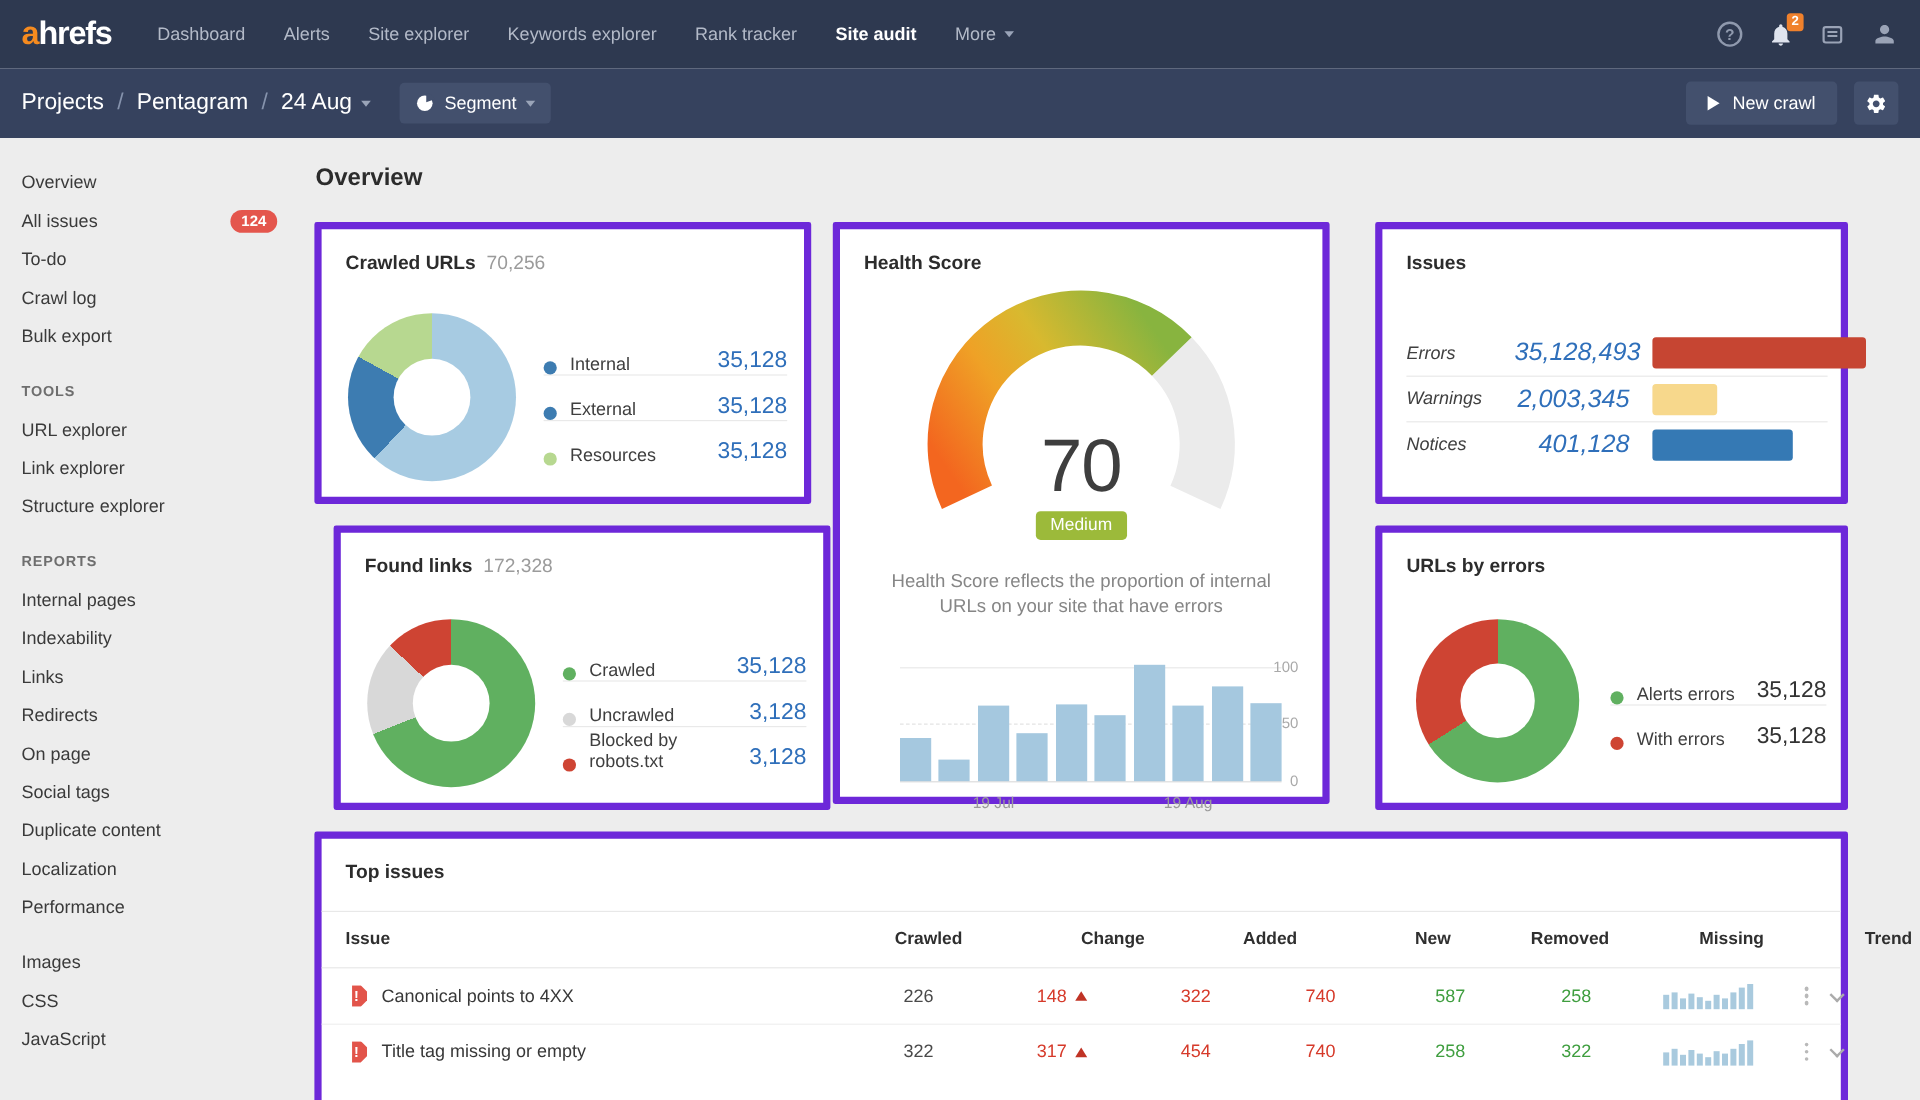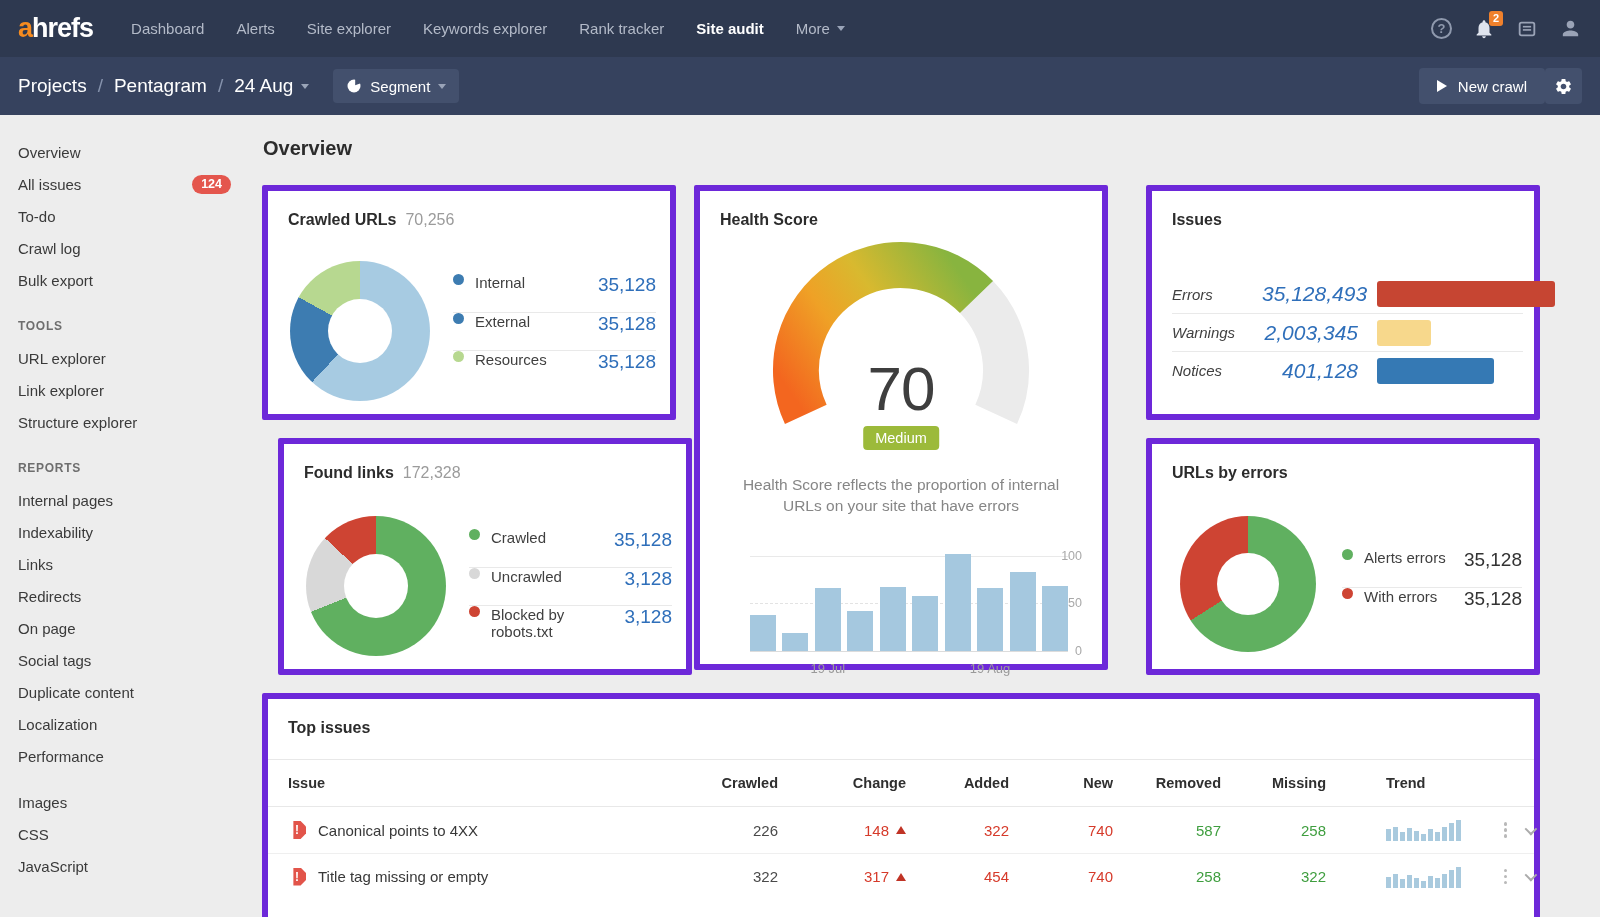--- a/index.html
+++ b/index.html
@@ -27,21 +27,21 @@
   .nav-badge { position:absolute; top:-7px; right:-8px; background:#f0812c; color:#fff;
     font-size:11px; font-weight:bold; border-radius:3px; padding:1px 4px; line-height:13px; }
 
   
   .subheader { position:absolute; left:0; top:57px; width:1600px; height:58px;
     background:#36425e; display:flex; align-items:center; padding:0 18px; }
   .crumb { color:#ffffff; font-size:19px; cursor:pointer; display:flex; align-items:center; gap:8px; }
   .crumb-sep { color:#8693ad; font-size:19px; margin:0 11px; }
   .seg-btn { margin-left:24px; background:#43506d; border:none; border-radius:4px; height:34px;
     padding:0 13px; color:#fff; font-size:15px; font-family:inherit; display:flex; align-items:center; gap:8px; cursor:pointer; }
-  .sub-right { margin-left:auto; display:flex; align-items:center; }
+  .sub-right { margin-left:auto; display:flex; align-items:center; gap:14px; }
   .crawl-btn { background:#43506d; border:none; border-radius:4px; height:36px; padding:0 18px;
     color:#fff; font-size:15px; font-family:inherit; display:flex; align-items:center; gap:11px; cursor:pointer; }
   .play { width:0; height:0; border-top:6px solid transparent; border-bottom:6px solid transparent;
     border-left:10px solid #fff; display:inline-block; }
   .gear-btn { background:#43506d; border:none; border-radius:4px; width:37px; height:36px;
     display:flex; align-items:center; justify-content:center; cursor:pointer; }
 
   
   .sidebar { position:absolute; left:0; top:115px; width:252px; padding-top:21px; }
   .side-group { margin-top:0; }
@@ -65,21 +65,21 @@
   .card-health  { left:432px; top:70px; width:414px; height:485px; }
   .card-issues  { left:884px; top:70px; width:394px; height:235px; }
   .card-found   { left:16px; top:323px; width:414px; height:237px; }
   .card-urlerr  { left:884px; top:323px; width:394px; height:237px; }
   .card-top     { left:0; top:578px; width:1278px; height:250px; }
 
   
   .donut { position:absolute; border-radius:50%; }
   .donut::after { content:""; position:absolute; inset:27%; background:#fff; border-radius:50%; }
   .legend { position:absolute; }
-  .legend-row { display:flex; align-items:flex-start; height:38px; }
+  .legend-row { display:flex; align-items:flex-end; height:38px; }
   .legend-row + .legend-row { border-top:1px solid #e9e9e9; }
   .legend-dot { width:11px; height:11px; border-radius:50%; flex:0 0 11px; }
   .legend-label { margin-left:11px; font-size:15px; color:#3f3f3f; }
   .legend-val { margin-left:auto; font-size:19px; }
   .val-link { color:#2f6fba; cursor:pointer; }
   .val-dark { color:#333; }
 
   
   .gauge-wrap { position:absolute; left:50%; transform:translateX(-50%); top:49px; width:300px; height:205px; }
   .gauge-score { position:absolute; left:0; top:118px; width:100%; text-align:center;
@@ -108,21 +108,21 @@
   .issue-row + .issue-row { border-top:1px solid #e9e9e9; }
   .issue-row-label { width:90px; font-size:15px; color:#3f3f3f; }
   .issue-row-val { width:96px; text-align:right; font-size:21px; color:#2f6fba; cursor:pointer; }
   .issue-bar-track { flex:1; margin-left:19px; height:26px; position:relative; }
   .issue-bar { position:absolute; left:0; top:0; height:26px; border-radius:3px; }
 
   
   .ti-head, .ti-row { display:grid; padding:0 12px 0 20px;
     grid-template-columns:400px 90px 128px 103px 104px 108px 105px 150px 58px; align-items:center; }
   .ti-head { position:absolute; left:0; right:0; top:60px; height:48px;
-    border-top:1px solid #e8e8e8; border-bottom:1px solid #e8e8e8; font-size:14.5px; font-weight:bold; color:#2f2f2f; }
+    border-top:1px solid #e8e8e8; border-bottom:1px solid #e8e8e8; font-size:14.5px; font-weight:bold; color:#2f2f2f;gap:24px; }
   .ti-body { position:absolute; left:0; right:0; top:108px; }
   .ti-row { height:46px; font-size:15px; }
   .ti-row + .ti-row { border-top:1px solid #efefef; }
   .col-num { text-align:right; }
   .col-trend { padding-left:60px; }
   .cell-issue { display:flex; align-items:center; gap:12px; color:#383838; cursor:pointer; }
   .err-icon { width:18px; height:18px; flex:0 0 18px; background:#e2544a; color:#fff; font-size:12px; font-weight:bold;
     display:flex; align-items:center; justify-content:center;
     clip-path:polygon(30% 0,70% 0,100% 30%,100% 70%,70% 100%,30% 100%); }
   .c-dark { color:#4a4a4a; }

